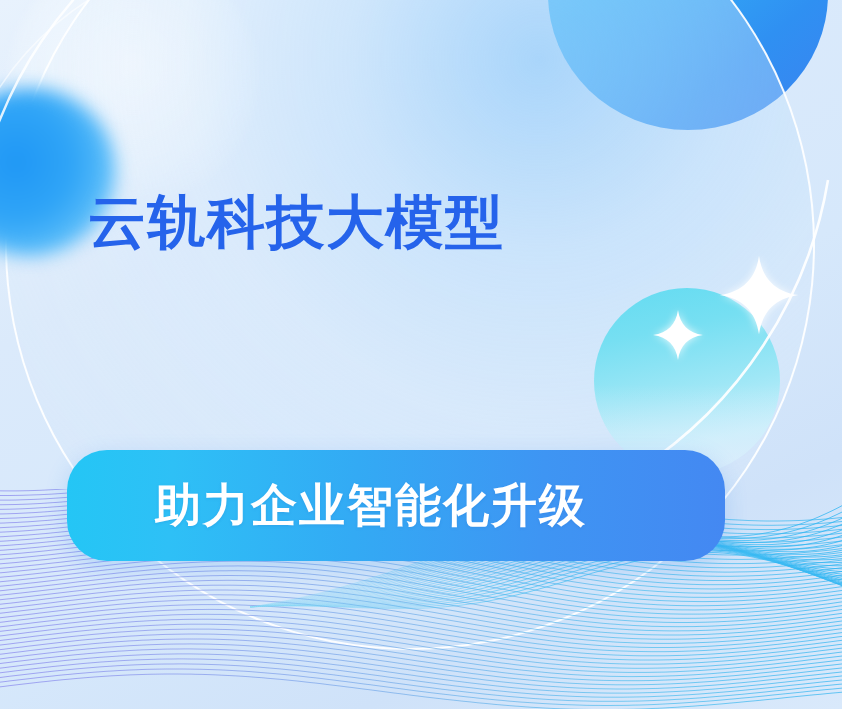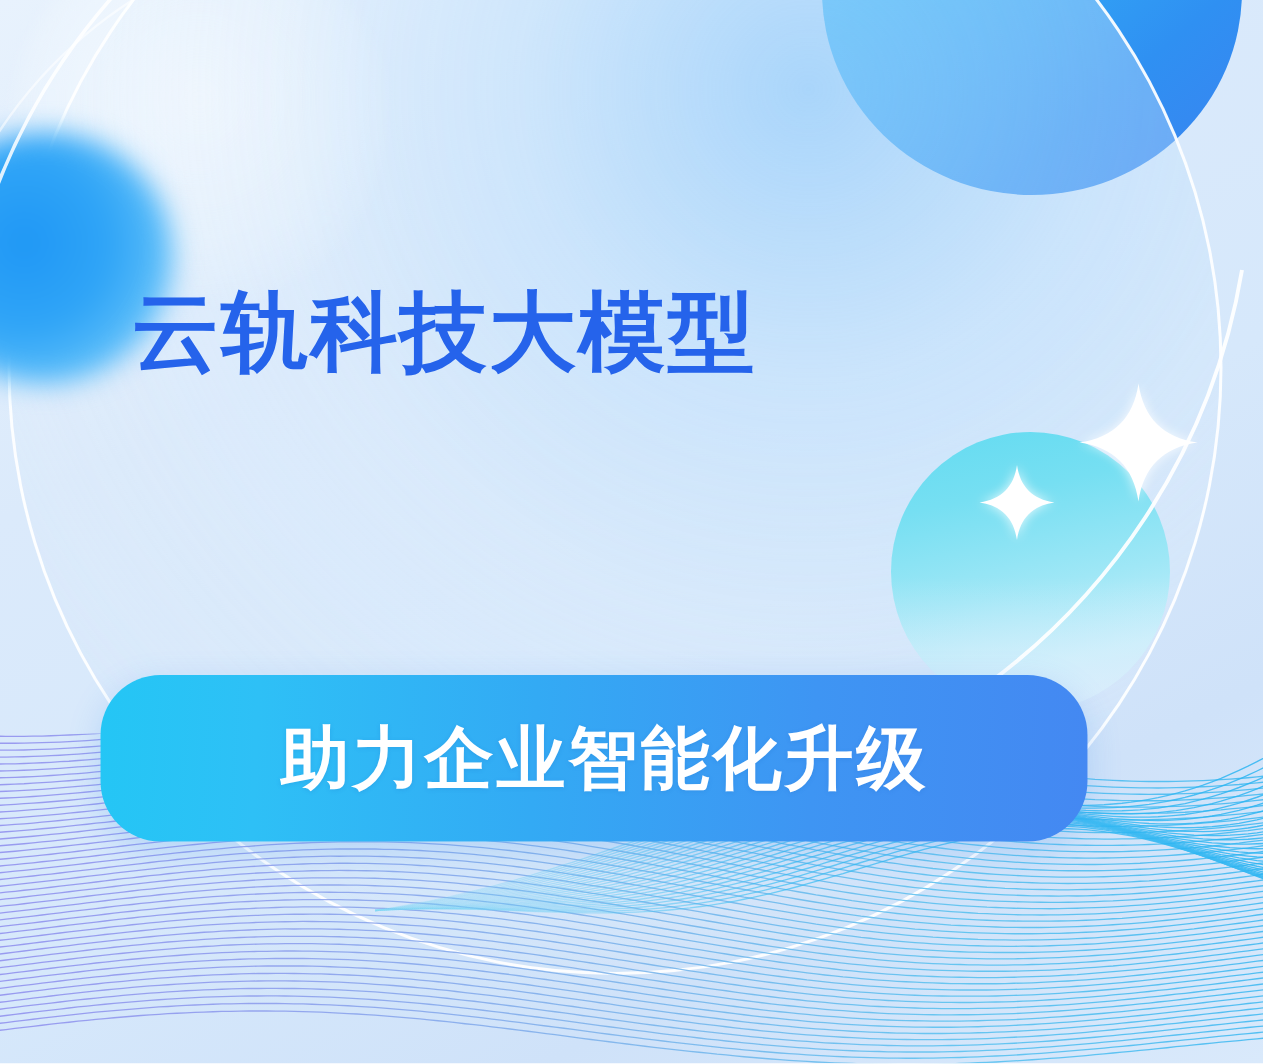--- a/index.html
+++ b/index.html
@@ -151,21 +151,21 @@
     top: 450px;
     width: 658px;
     height: 111px;
     border-radius: 40px;
     background: linear-gradient(93deg, #24c6f5 0%, #2ec0f6 16%, #33aaf4 44%, #3e95f3 72%, #4488f2 100%);
     display: flex;
     align-items: center;
     box-shadow: 0 6px 22px rgba(56,140,236,0.22);
   }
   .pill-text {
-    margin-left: 120px;
+    margin-left: 88px;
     color: #ffffff;
     font-size: 46px;
     font-weight: 700;
     letter-spacing: 2px;
     white-space: nowrap;
     text-shadow: 0 1px 3px rgba(32,110,200,0.22);
   }
 </style>
 </head>
 <body>

